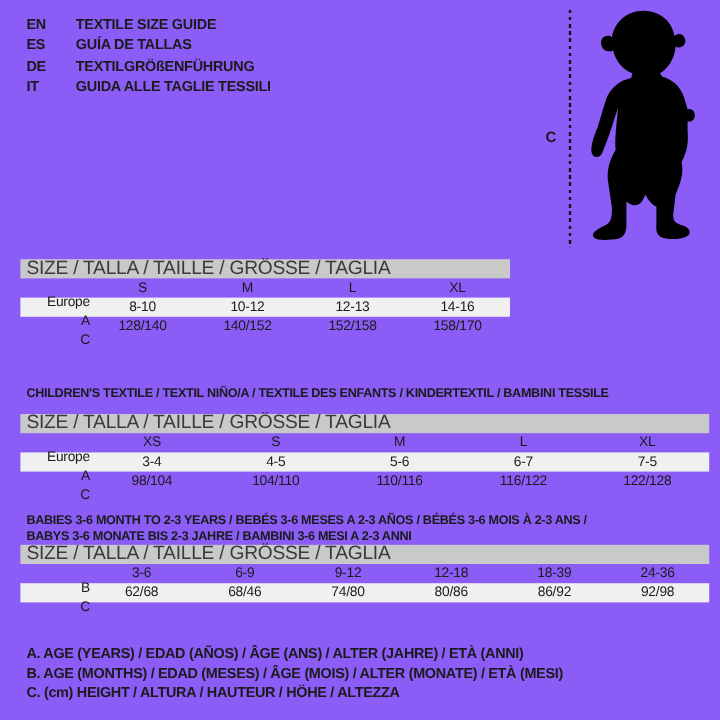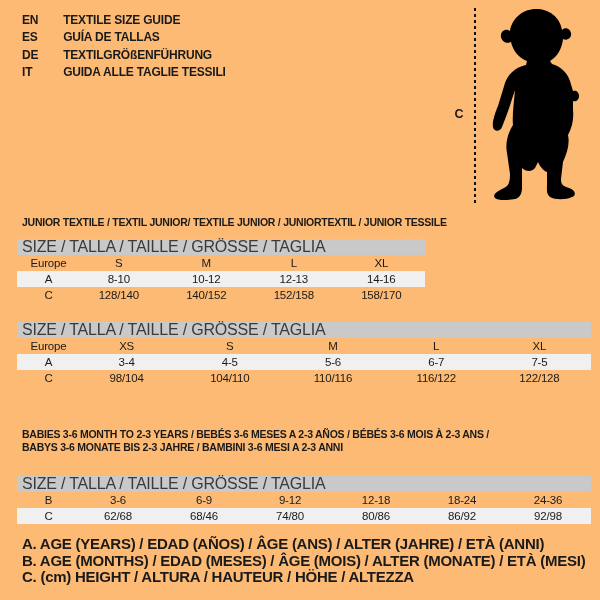--- a/index.html
+++ b/index.html
@@ -1,20 +1,20 @@
 <!DOCTYPE html>
 <html><head>
 <meta charset="utf-8">
 <style>
   html, body { margin: 0; padding: 0; background: #ffffff; }
   .page {
     position: relative;
     width: 600px;
     height: 600px;
-    background: #fdba74;
+    background: #8b5cf6;
     font-family: "Liberation Sans", sans-serif;
     color: #1a1a1a;
     overflow: hidden;
   }
 
   
   .langs { position: absolute; left: 22px; top: 12px; }
   .lang-row { height: 17.4px; line-height: 17.4px; font-weight: 700; font-size: 12px; letter-spacing: -0.2px; white-space: nowrap; }
   .lang-code { display: inline-block; width: 38px; }
 
@@ -30,34 +30,34 @@
   }
   .baby-svg { position: absolute; left: 44px; top: 6px; }
 
   
   .tbl { position: absolute; left: 17px; }
   .tbl-title {
     font-weight: 700; font-size: 10.5px; letter-spacing: -0.25px;
     line-height: 13px; white-space: nowrap; padding-left: 5px;
   }
   .tbl-title-gap { margin-bottom: 10px; }
-  .tbl-title-gap-sm { margin-bottom: 22px; }
+  .tbl-title-gap-sm { margin-bottom: 0; }
   .size-bar {
     height: 16px; line-height: 16px; background: #c9c9c9;
     color: #3a3a3a; font-size: 16px; letter-spacing: -0.2px; padding-left: 5px;
     box-sizing: border-box;
   }
   .trow { display: flex; height: 16px; line-height: 16px; font-size: 11.5px; letter-spacing: -0.2px; }
   .trow.shaded { background: #f0f0f0; }
   .cell { flex: 1 1 0; text-align: center; }
-  .cell.label { flex: 0 0 53px; text-align: center; padding-left: 5px; }
+  .cell.label { flex: 0 0 53px; text-align: right; padding-left: 5px; margin-top: 12px; }
 
   
   .footnotes { position: absolute; left: 22px; top: 536px; }
-  .footnote { height: 16.5px; line-height: 16.5px; font-weight: 700; font-size: 15px; letter-spacing: -0.25px; white-space: nowrap; }
+  .footnote { height: 16.5px; line-height: 16.5px; font-weight: 700; font-size: 12px; letter-spacing: -0.25px; white-space: nowrap; }
 </style>
 </head>
 <body>
 
 <div class="page">
 
   <div class="langs">
     <div class="lang-row">
       <span class="lang-code">EN</span>
       <span class="lang-label">TEXTILE SIZE GUIDE</span>
@@ -87,21 +87,20 @@
         C14 195 25 194 31 193 C36 192 38 187 38 182 L38 162 C42 166 48 166 51 162
         L54 156 C56 161 60 165 63 166 L63 178 C63 184 62 188 66 191 C71 194 82 194 88 191
         C93 189 91 184 85 182 C79 180 77 179 77 173 L79 156 C83 147 86 138 84 129
         C88 122 90 113 89 104 L89 95 C92 96 95 94 95 90 C95 86 92 84 89 85 L86 75
         C83 66 76 60 68 58 L66 55 C73 51 78 43 79 33 C83 35 88 32 87 27 C86 22 81 21 78 24
         C76 11 65 3 52 3 Z"></path>
     </svg>
   </div>
 
   <div class="tbl" style="top:216px; width:408px;">
-    <div class="tbl-title tbl-title-gap">JUNIOR TEXTILE / TEXTIL JUNIOR/ TEXTILE JUNIOR / JUNIORTEXTIL / JUNIOR TESSILE</div>
     <div class="size-bar">SIZE / TALLA / TAILLE / GRÖSSE / TAGLIA</div>
     <div class="trow">
       <div class="cell label">Europe</div>
       <div class="cell">S</div>
       <div class="cell">M</div>
       <div class="cell">L</div>
       <div class="cell">XL</div>
     </div>
     <div class="trow shaded">
       <div class="cell label">A</div>
@@ -113,20 +112,21 @@
     <div class="trow">
       <div class="cell label">C</div>
       <div class="cell">128/140</div>
       <div class="cell">140/152</div>
       <div class="cell">152/158</div>
       <div class="cell">158/170</div>
     </div>
   </div>
 
   <div class="tbl" style="top:322px; width:574px;">
+    <div class="tbl-title tbl-title-gap">CHILDREN'S TEXTILE / TEXTIL NIÑO/A / TEXTILE DES ENFANTS / KINDERTEXTIL / BAMBINI TESSILE</div>
     <div class="size-bar">SIZE / TALLA / TAILLE / GRÖSSE / TAGLIA</div>
     <div class="trow">
       <div class="cell label">Europe</div>
       <div class="cell">XS</div>
       <div class="cell">S</div>
       <div class="cell">M</div>
       <div class="cell">L</div>
       <div class="cell">XL</div>
     </div>
     <div class="trow shaded">
@@ -150,21 +150,21 @@
   <div class="tbl" style="top:428px; width:574px;">
     <div class="tbl-title">BABIES 3-6 MONTH TO 2-3 YEARS / BEBÉS 3-6 MESES A 2-3 AÑOS / BÉBÉS 3-6 MOIS À 2-3 ANS /</div>
     <div class="tbl-title tbl-title-gap-sm">BABYS 3-6 MONATE BIS 2-3 JAHRE / BAMBINI 3-6 MESI A 2-3 ANNI</div>
     <div class="size-bar">SIZE / TALLA / TAILLE / GRÖSSE / TAGLIA</div>
     <div class="trow">
       <div class="cell label">B</div>
       <div class="cell">3-6</div>
       <div class="cell">6-9</div>
       <div class="cell">9-12</div>
       <div class="cell">12-18</div>
-      <div class="cell">18-24</div>
+      <div class="cell">18-39</div>
       <div class="cell">24-36</div>
     </div>
     <div class="trow shaded">
       <div class="cell label">C</div>
       <div class="cell">62/68</div>
       <div class="cell">68/46</div>
       <div class="cell">74/80</div>
       <div class="cell">80/86</div>
       <div class="cell">86/92</div>
       <div class="cell">92/98</div>

